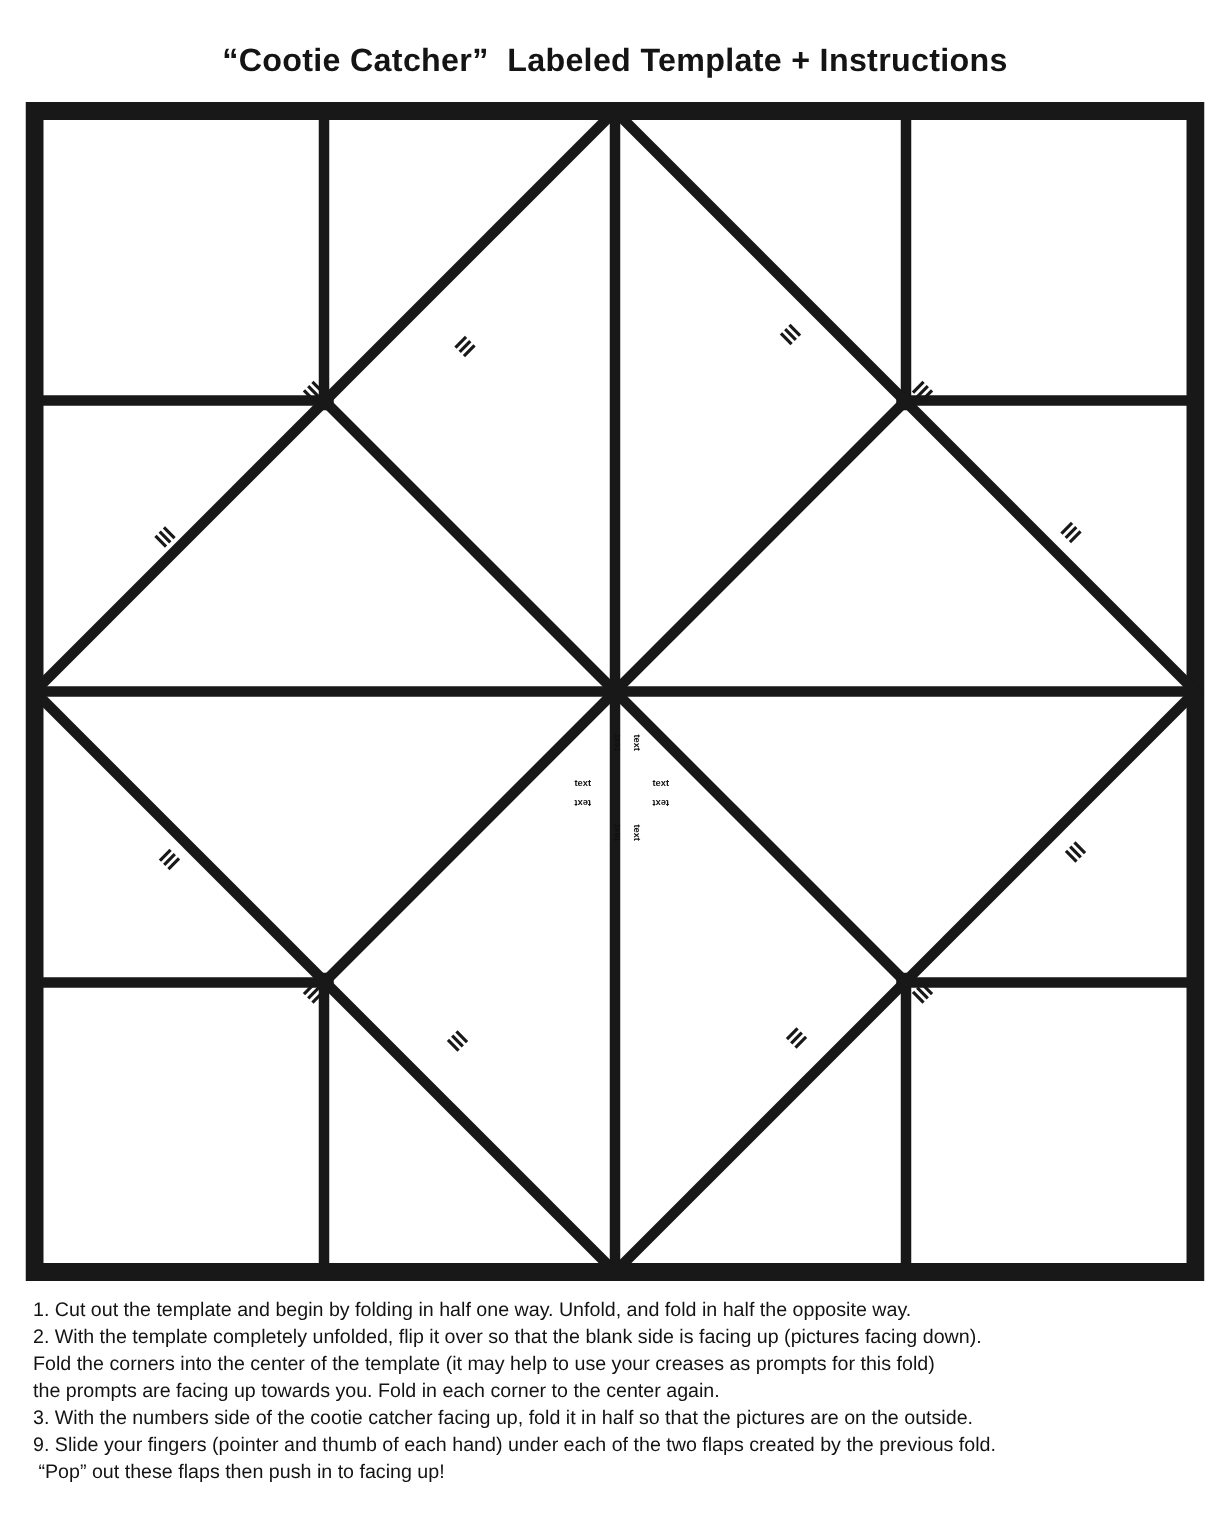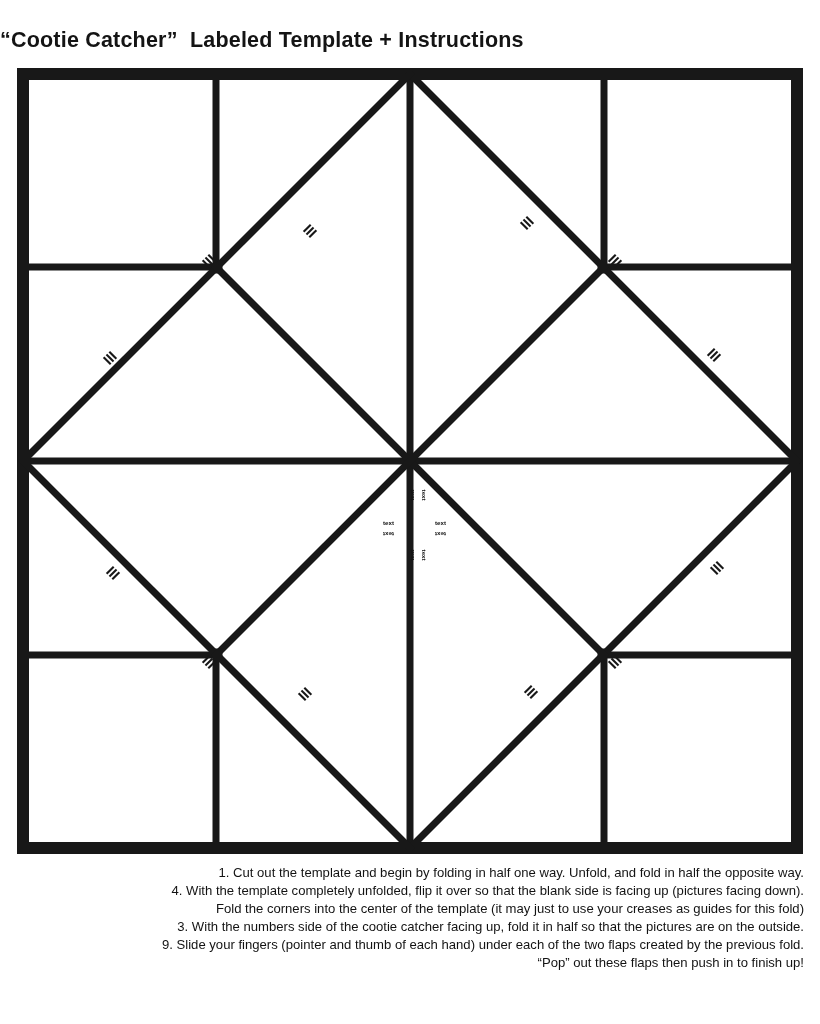--- a/index.html
+++ b/index.html
@@ -18,20 +18,21 @@
   .page {
     position: absolute;
     inset: 0;
   }
   
   .title {
     position: absolute;
     top: 28px;
     left: 0;
     width: 820px;
+    text-align: center;
     font-size: 21.5px;
     font-weight: 600;
     letter-spacing: 0.2px;
     color: #141414;
     white-space: pre;
   }
   
   .template-wrap {
     position: absolute;
     left: 17px;
@@ -62,21 +63,20 @@
   }
   
   .instructions {
     position: absolute;
     left: 22px;
     top: 864px;
     width: 782px;
     font-size: 13.1px;
     line-height: 1.34;
     color: #131313;
-    text-align: right;
   }
   .instructions p {
     margin: 0 0 0.5px 0;
     white-space: pre-wrap;
   }
 </style>
 </head>
 <body>
 
 <div class="page">
@@ -194,20 +194,21 @@
       <span class="mini" style="left:418px; top:463px; transform:rotate(180deg);">text</span>
       <span class="mini" style="left:390px; top:424px; transform:rotate(-90deg); transform-origin:center;">text</span>
       <span class="mini" style="left:401px; top:424px; transform:rotate(90deg); transform-origin:center;">text</span>
       <span class="mini" style="left:390px; top:484px; transform:rotate(-90deg); transform-origin:center;">text</span>
       <span class="mini" style="left:401px; top:484px; transform:rotate(90deg); transform-origin:center;">text</span>
     </div>
   </div>
 
   <div class="instructions">
     <p>1. Cut out the template and begin by folding in half one way. Unfold, and fold in half the opposite way.</p>
-    <p>4. With the template completely unfolded, flip it over so that the blank side is facing up (pictures facing down).</p>
-    <p>Fold the corners into the center of the template (it may just to use your creases as guides for this fold)</p>
+    <p>2. With the template completely unfolded, flip it over so that the blank side is facing up (pictures facing down).</p>
+    <p>Fold the corners into the center of the template (it may help to use your creases as prompts for this fold)</p>
+    <p>the prompts are facing up towards you. Fold in each corner to the center again.</p>
     <p>3. With the numbers side of the cootie catcher facing up, fold it in half so that the pictures are on the outside.</p>
     <p>9. Slide your fingers (pointer and thumb of each hand) under each of the two flaps created by the previous fold.</p>
-    <p> “Pop” out these flaps then push in to finish up!</p>
+    <p> “Pop” out these flaps then push in to facing up!</p>
   </div>
 
 </div>
 
 </body></html>

